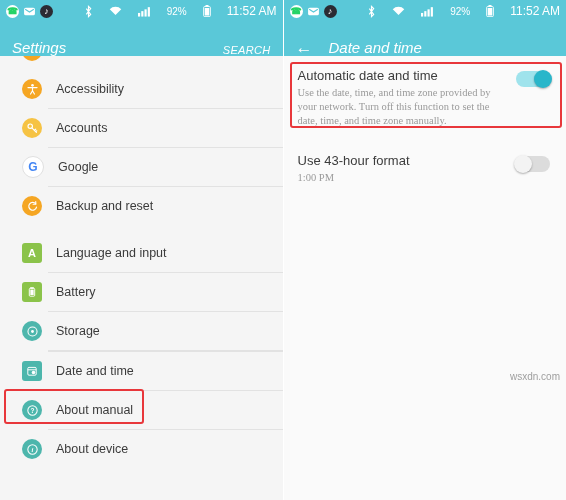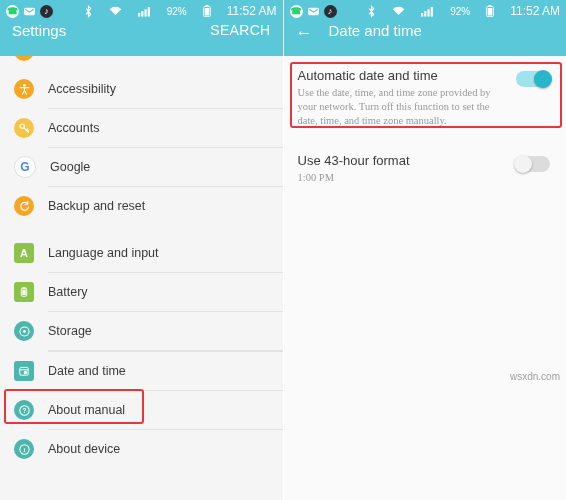--- a/index.html
+++ b/index.html
@@ -68,52 +68,53 @@
   .circle-icon.wa { background:#ffffff; color:#25D366; }
   .circle-icon.dark { background:#2b2b33; color:#ffffff; }
   .batt-text { font-size: 10px; }
   .clock-text { font-size: 12px; }
 
   
   .app-bar {
     height: 34px;
     background: #5ac8d8;
     display: flex;
-    align-items: flex-start;
+    align-items: flex-end;
     padding: 0 12px;
     color: #ffffff;
     box-sizing: border-box;
+    font-style: italic;
   }
   .app-title {
     font-size: 15px;
     flex: 1;
   }
   .search-label {
-    font-size: 14px;
+    font-size: 11px;
     letter-spacing: 0.3px;
     margin-left: 12px;
   }
   .back-arrow {
     font-size: 17px;
     margin-right: 16px;
     line-height: 1;
   }
 
   
   .settings-list {
     background: #f5f5f5;
     height: 444px;
     position: relative;
     overflow: hidden;
   }
   .list-row {
     display: flex;
     align-items: center;
     height: 38px;
-    padding-left: 14px;
+    padding-left: 22px;
     box-sizing: border-box;
   }
   .list-row .label {
     font-size: 12.5px;
     color: #3b3b3b;
     margin-left: 14px;
   }
   .row-icon {
     width: 20px; height: 20px;
     border-radius: 50%;

